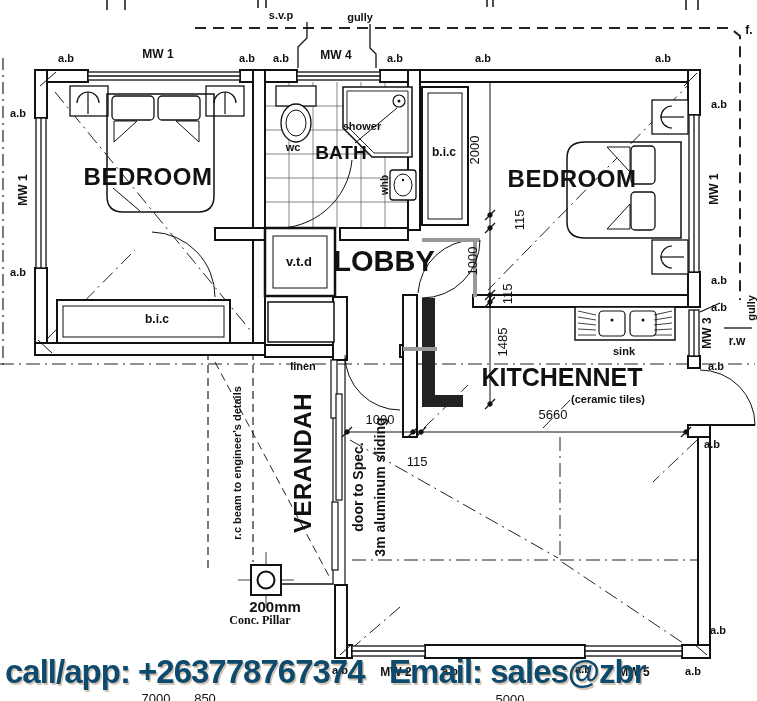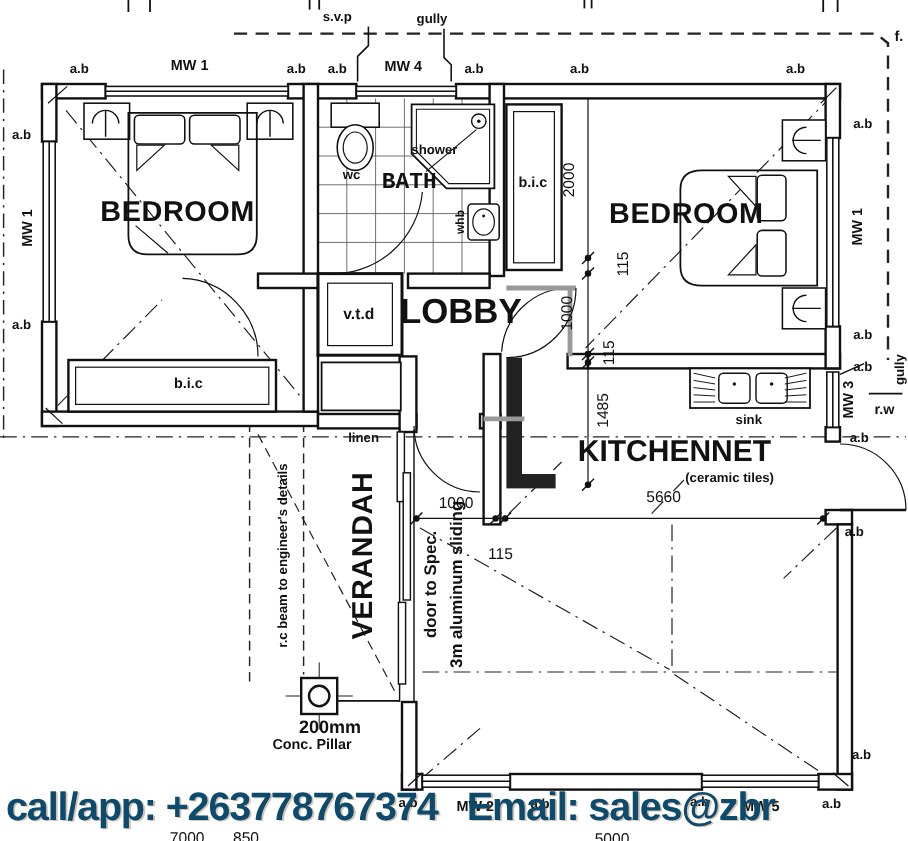--- a/index.html
+++ b/index.html
@@ -262,21 +262,21 @@
       <line x1="487" y1="0" x2="487" y2="7"></line>
           <line x1="493" y1="0" x2="493" y2="7"></line>
       <line x1="686" y1="0" x2="686" y2="10"></line>
           <line x1="698" y1="0" x2="698" y2="10"></line>
     </g>
   </g>
 </svg>
 
 <span class="lbl xl" style="left:148px;top:177px;">BEDROOM</span>
 <span class="lbl xl" style="left:572px;top:179px;">BEDROOM</span>
-<span class="lbl lg" style="left:341px;top:152px;font-family:Liberation Mono, monospace;">BATH</span>
+<span class="lbl lg" style="left:341px;top:152px;">BATH</span>
 <span class="lbl" style="left:384px;top:261px;font-size:29px;">LOBBY</span>
 <span class="lbl" style="left:562px;top:377px;font-size:25px;">KITCHENNET</span>
 <span class="lbl sm" style="left:608px;top:399px;">(ceramic tiles)</span>
 <span class="lbl rot xl" style="left:303px;top:463px;">VERANDAH</span>
 
 <span class="lbl sm" style="left:293px;top:147px;">wc</span>
 <span class="lbl sm" style="left:362px;top:126px;">shower</span>
 <span class="lbl rot xs" style="left:385px;top:185px;">whb</span>
 <span class="lbl sm" style="left:624px;top:351px;">sink</span>
 <span class="lbl" style="left:299px;top:261px;font-size:13px;">v.t.d</span>
@@ -313,21 +313,21 @@
 <span class="lbl sm" style="left:450px;top:671px;">a.b</span>
 <span class="lbl sm" style="left:583px;top:669px;">a.b</span>
 <span class="lbl sm" style="left:634px;top:672px;font-size:12px;">MW 5</span>
 <span class="lbl sm" style="left:693px;top:671px;">a.b</span>
 
 <span class="lbl sm" style="left:281px;top:15px;">s.v.p</span>
 <span class="lbl sm" style="left:360px;top:17px;">gully</span>
 <span class="lbl" style="left:749px;top:30px;font-size:12px;">f.</span>
 <span class="lbl rot sm" style="left:237px;top:463px;">r.c beam to engineer's details</span>
 <span class="lbl" style="left:275px;top:606px;font-size:15px;">200mm</span>
-<span class="lbl" style="left:260px;top:620px;font-size:12px;">Conc. Pillar</span>
+<span class="lbl" style="left:260px;top:620px;font-size:12px;font-family:Liberation Serif, serif;">Conc. Pillar</span>
 <span class="lbl rot" style="left:358px;top:487px;font-size:14px;">door to Spec.</span>
 <span class="lbl rot" style="left:380px;top:487px;font-size:14px;">3m aluminum sliding</span>
 
 <span class="lbl rot dim" style="left:474px;top:150px;">2000</span>
 <span class="lbl rot dim" style="left:519px;top:220px;">115</span>
 <span class="lbl rot dim" style="left:472px;top:261px;">1000</span>
 <span class="lbl rot dim" style="left:507px;top:294px;">115</span>
 <span class="lbl rot dim" style="left:502px;top:342px;">1485</span>
 <span class="lbl dim" style="left:380px;top:419px;">1000</span>
 <span class="lbl dim" style="left:417px;top:461px;">115</span>

